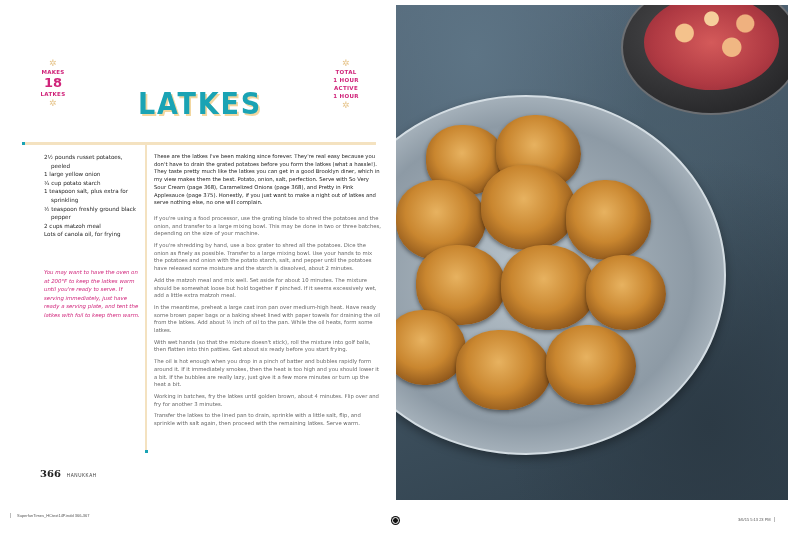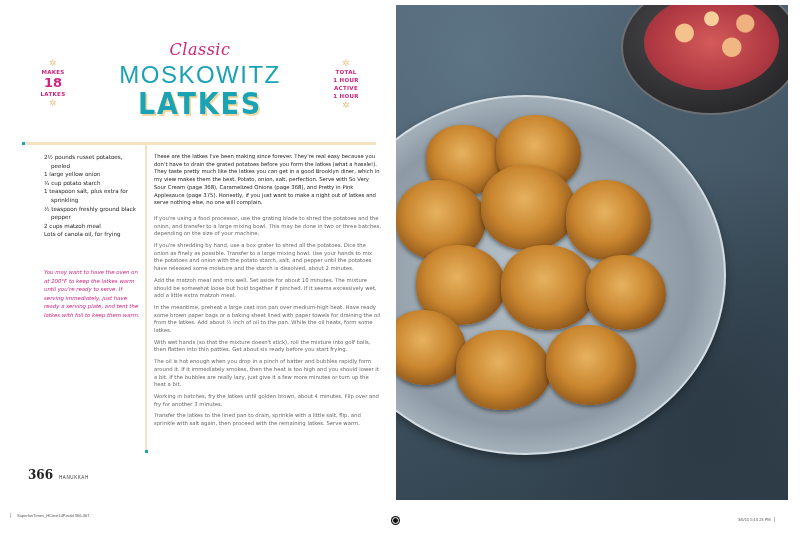--- a/index.html
+++ b/index.html
@@ -65,21 +65,21 @@
     
     .method { position: absolute; left: 154px; top: 153px; width: 228px; }
     .method p {
       font-family: "DejaVu Sans", sans-serif; font-size: 5.3px; line-height: 7.7px;
       color: #666; margin-bottom: 4px;
     }
     .method p.intro { color: #222; margin-bottom: 8px; }
 
     
     .folio { position: absolute; left: 28px; top: 468px; font-size: 7px; color: #222; }
-    .folio .pnum { font-family: "DejaVu Serif", serif; font-weight: bold; font-size: 12px; }
+    .folio .pnum { font-family: "DejaVu Serif", serif; font-weight: bold; font-size: 10px; margin-left: 12px; }
     .folio .section { font-size: 4.5px; letter-spacing: 0.6px; margin-left: 4px; color: #333; }
     .slug { position: absolute; left: 10px; top: 513px; font-size: 4px; color: #555; border-left: 1px solid #bbb; padding-left: 6px; }
     .reg-mark { position: absolute; left: 392px; top: 517px; width: 7px; height: 7px; border-radius: 50%; background: #111; border: 1px solid #fff; box-shadow: 0 0 0 1px #111; }
     .timestamp { position: absolute; left: 738px; top: 517px; font-size: 4px; color: #555; border-right: 1px solid #bbb; padding-right: 3px; }
 
     
     .photo {
       position: absolute; left: 396px; top: 5px; width: 392px; height: 495px; overflow: hidden;
       background:
         radial-gradient(ellipse at 80% 85%, #2c3a45 0%, transparent 45%),
@@ -120,22 +120,20 @@
 
   <div class="header">
     <div class="meta-box meta-left">
       <div class="orn">✲</div>
       <div class="lbl">MAKES</div>
       <div class="num">18</div>
       <div class="lbl">LATKES</div>
       <div class="orn">✲</div>
     </div>
 
-    <div class="title-classic">Classic</div>
-    <div class="title-main">MOSKOWITZ</div>
     <div class="title-big">LATKES</div>
 
     <div class="meta-box meta-right">
       <div class="orn">✲</div>
       <div class="lbl">TOTAL</div>
       <div class="lbl">1 HOUR</div>
       <div class="lbl">ACTIVE</div>
       <div class="lbl">1 HOUR</div>
       <div class="orn">✲</div>
     </div>

